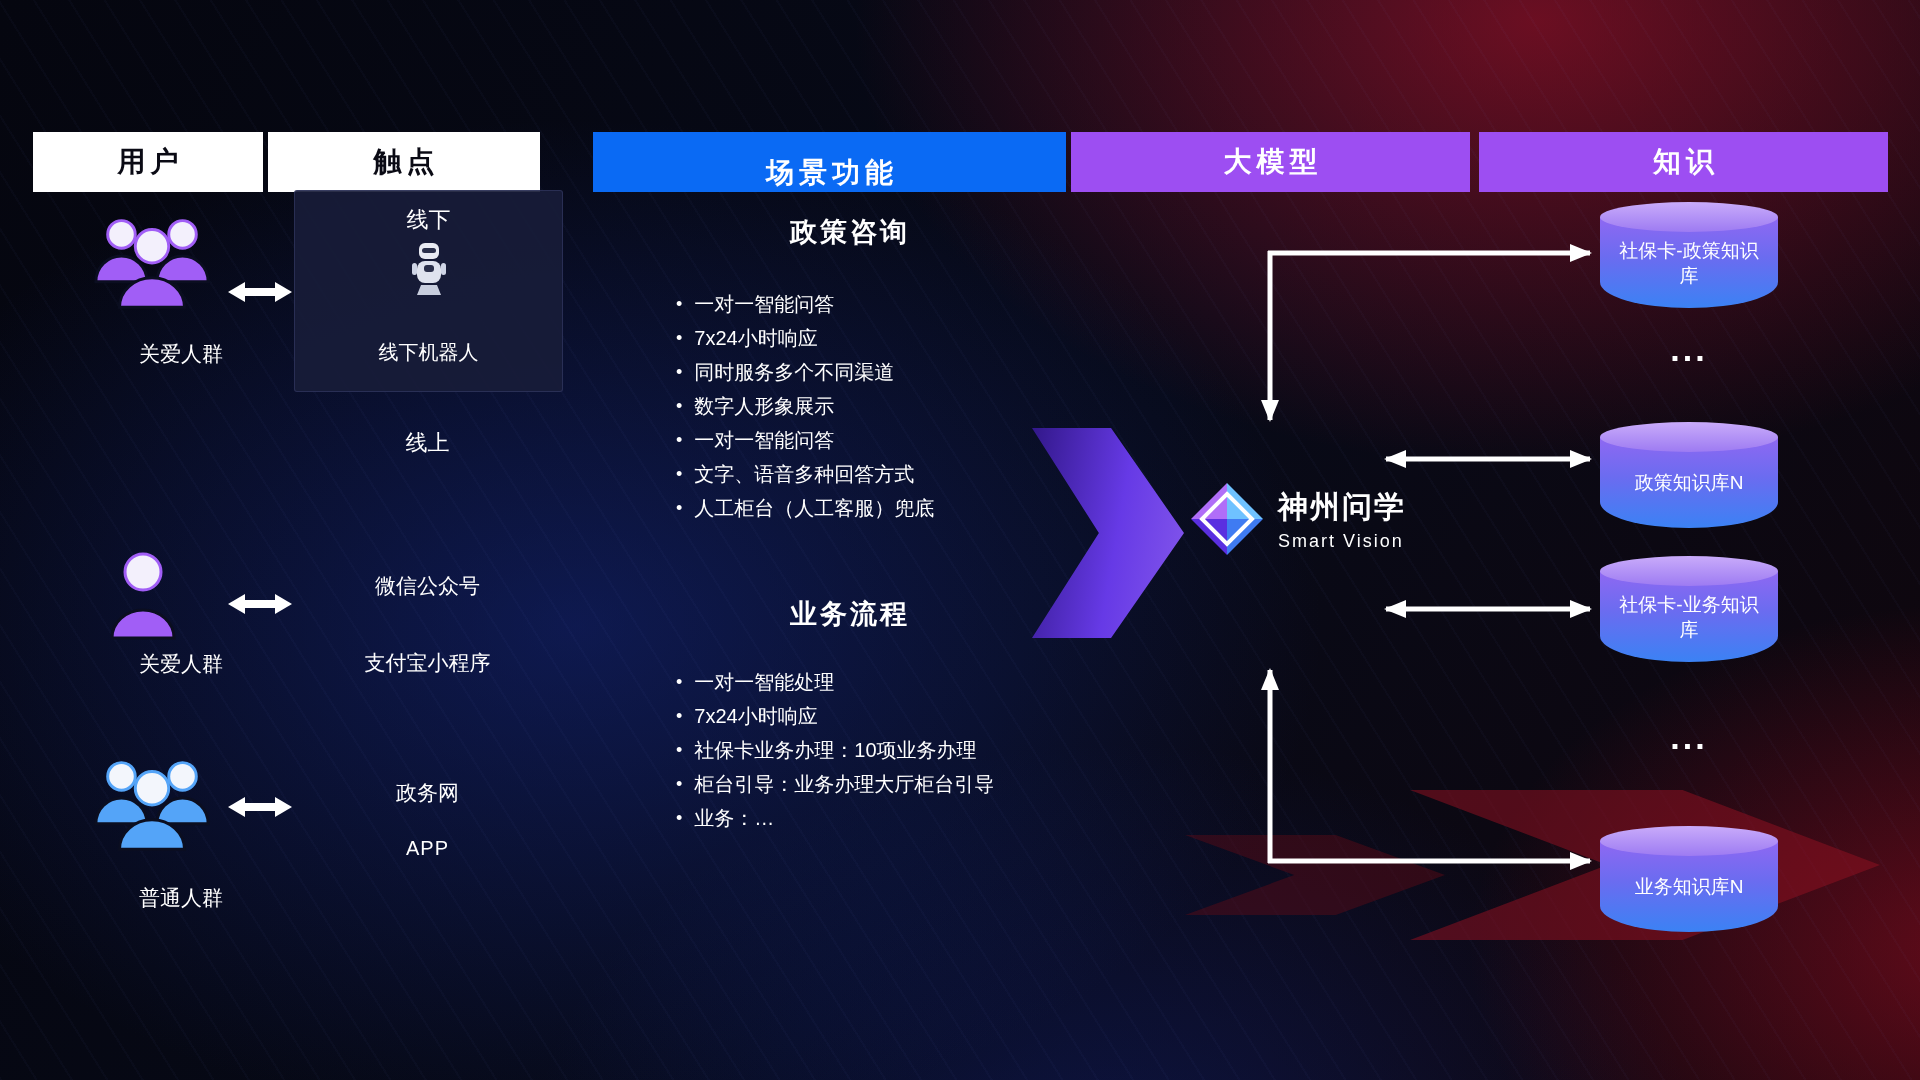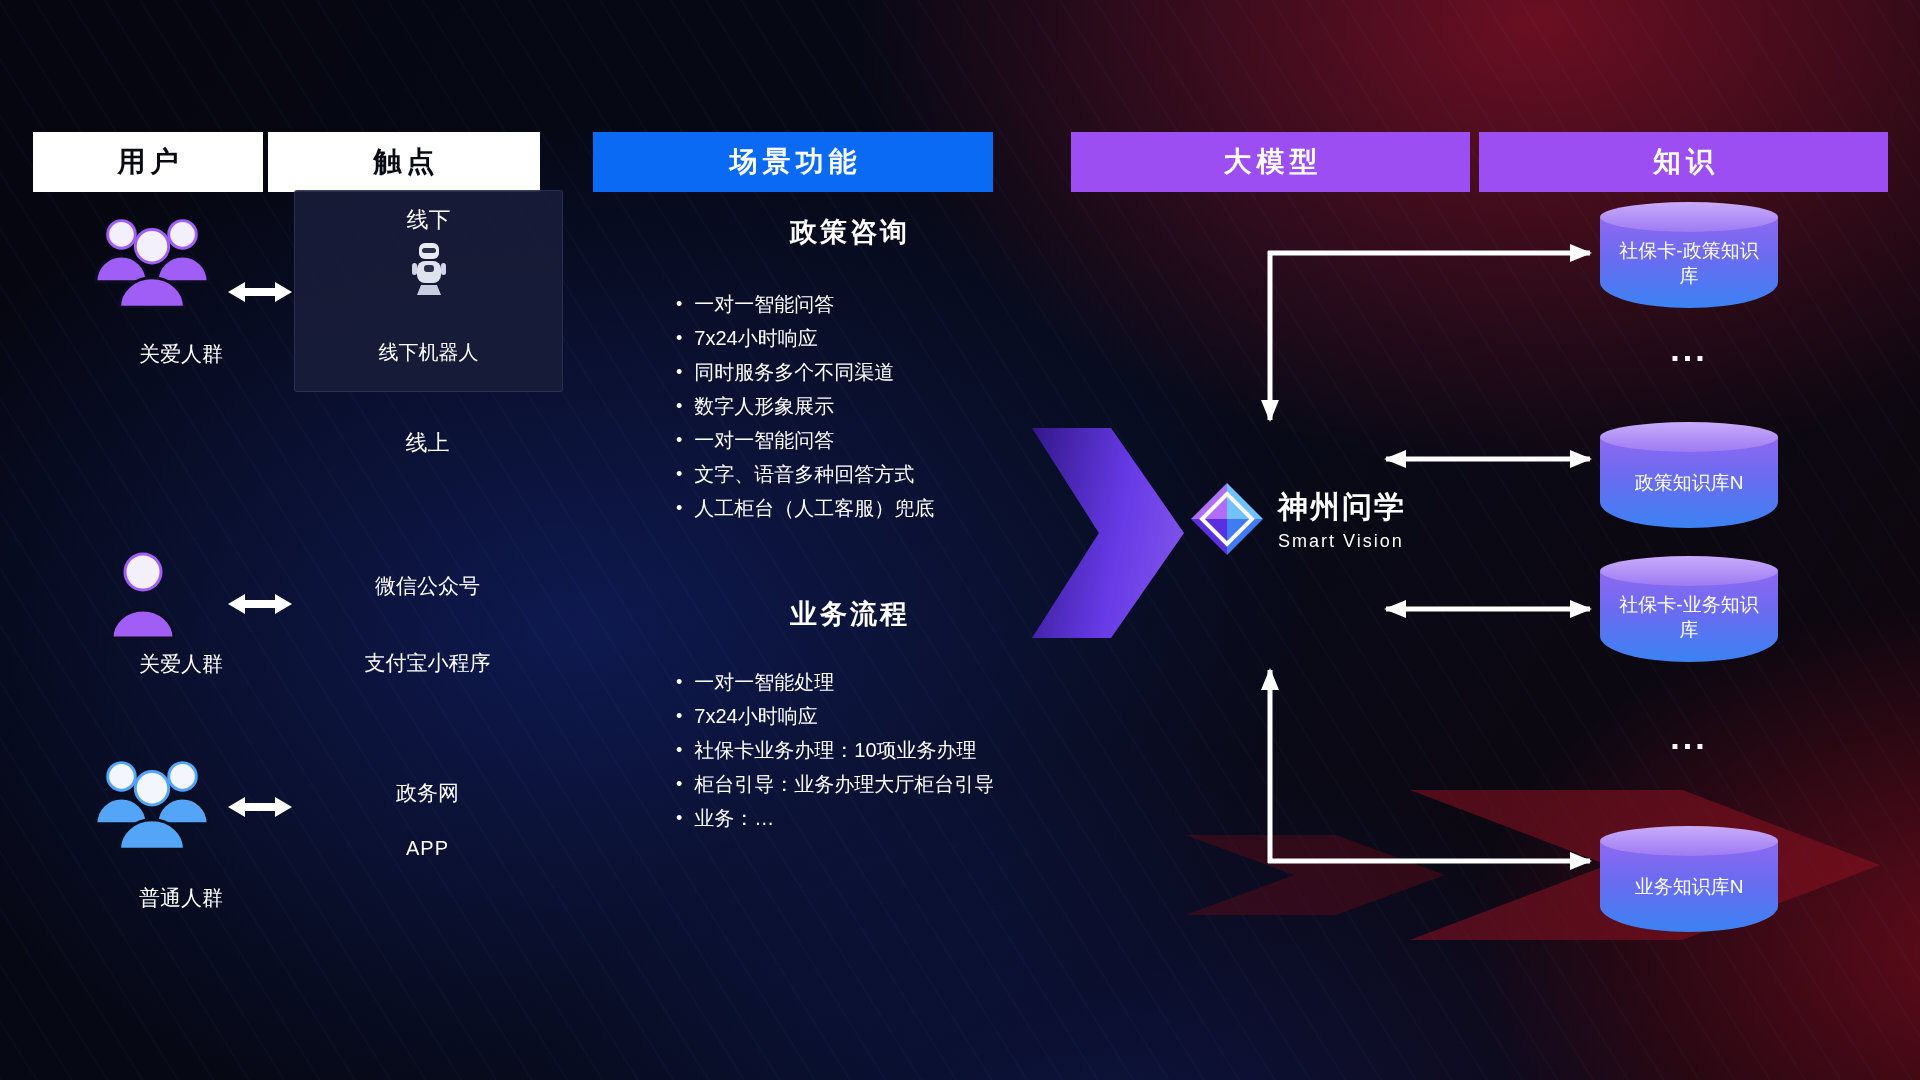--- a/index.html
+++ b/index.html
@@ -21,21 +21,21 @@
 
   
   .hdr{position:absolute;top:110px;height:60px;display:flex;align-items:center;justify-content:center;
        font-size:28px;font-weight:bold;margin-top:22px;}
   .hdr span{letter-spacing:5px;padding-left:5px;}
   .hdr-white{background:#ffffff;color:#0a0a14;}
   .hdr-blue{background:#0a6af4;color:#fff;}
   .hdr-purple{background:#9d4ef2;color:#fff;}
   .hdr1{left:33px;width:230px;}
   .hdr2{left:268px;width:272px;}
-  .hdr3{left:593px;width:400px;}
+  .hdr3{left:593px;width:473px;align-items:flex-end;}
   .hdr4{left:1071px;width:399px;}
   .hdr5{left:1479px;width:409px;}
 
   
   .user-icon{position:absolute;}
   .u1-icon{left:88px;top:210px;}
   .u2-icon{left:106px;top:548px;}
   .u3-icon{left:88px;top:752px;}
   .user-label{position:absolute;width:160px;left:63px;text-align:right;font-size:21px;}
   .u1-label{top:340px;}

